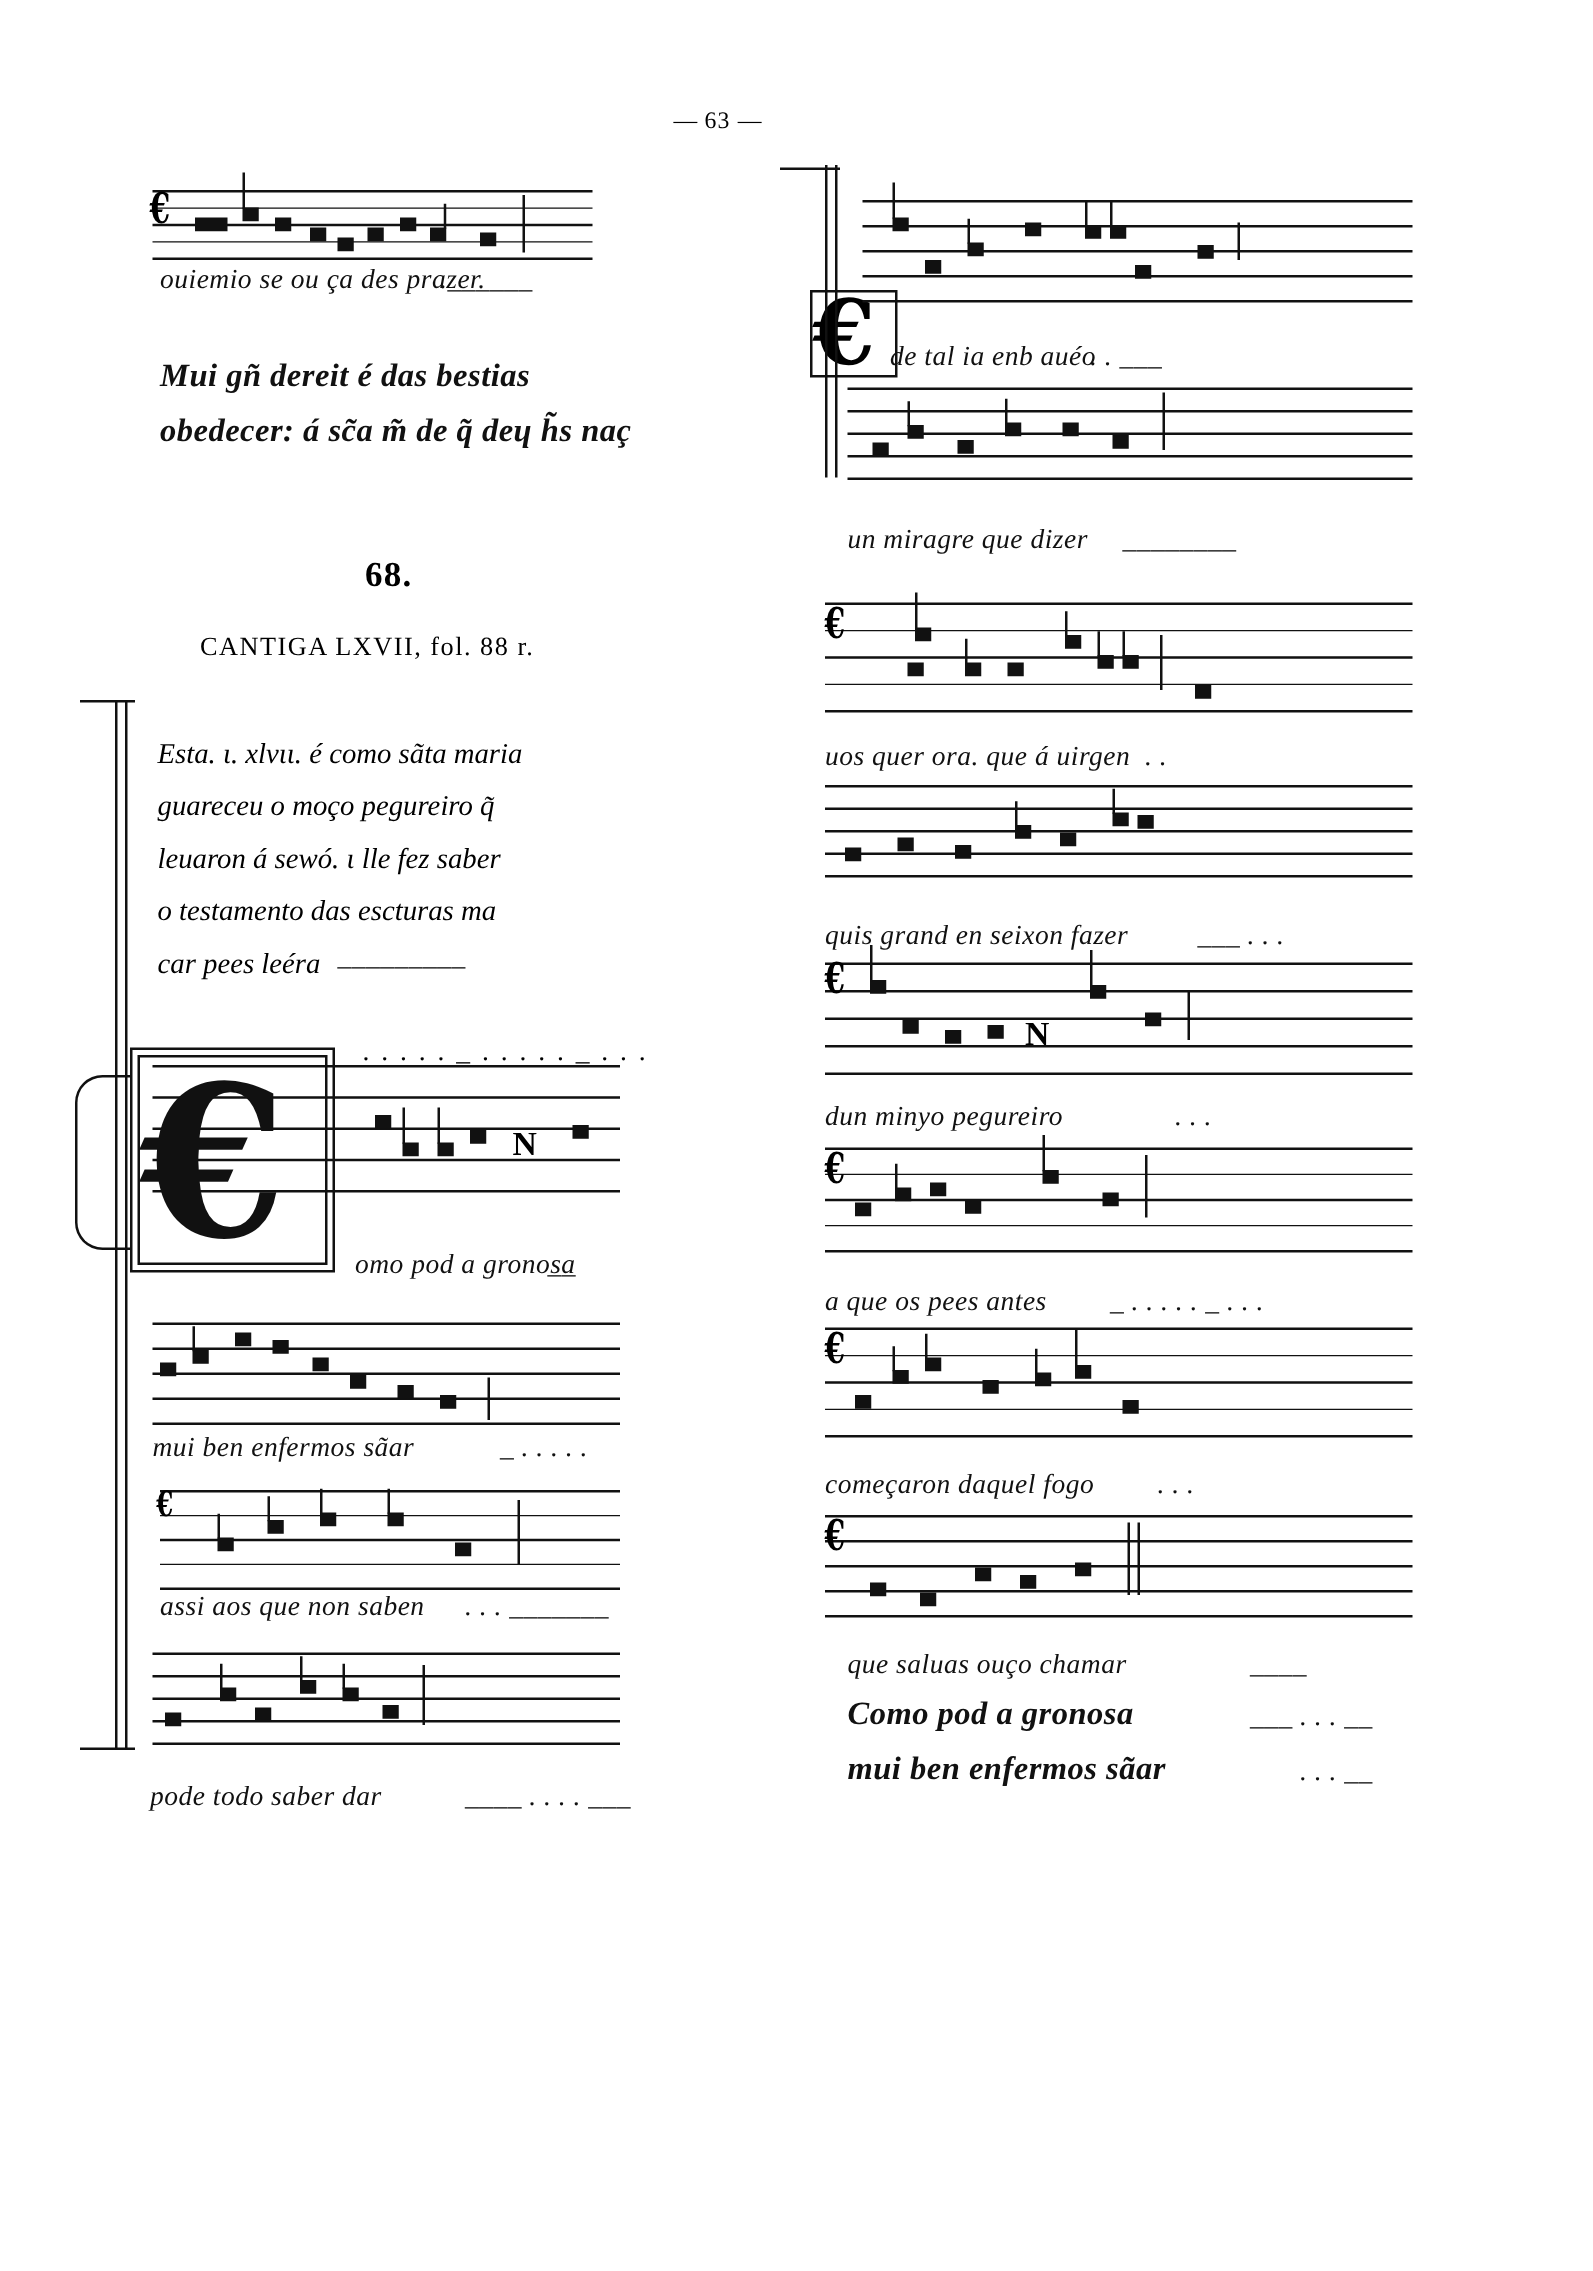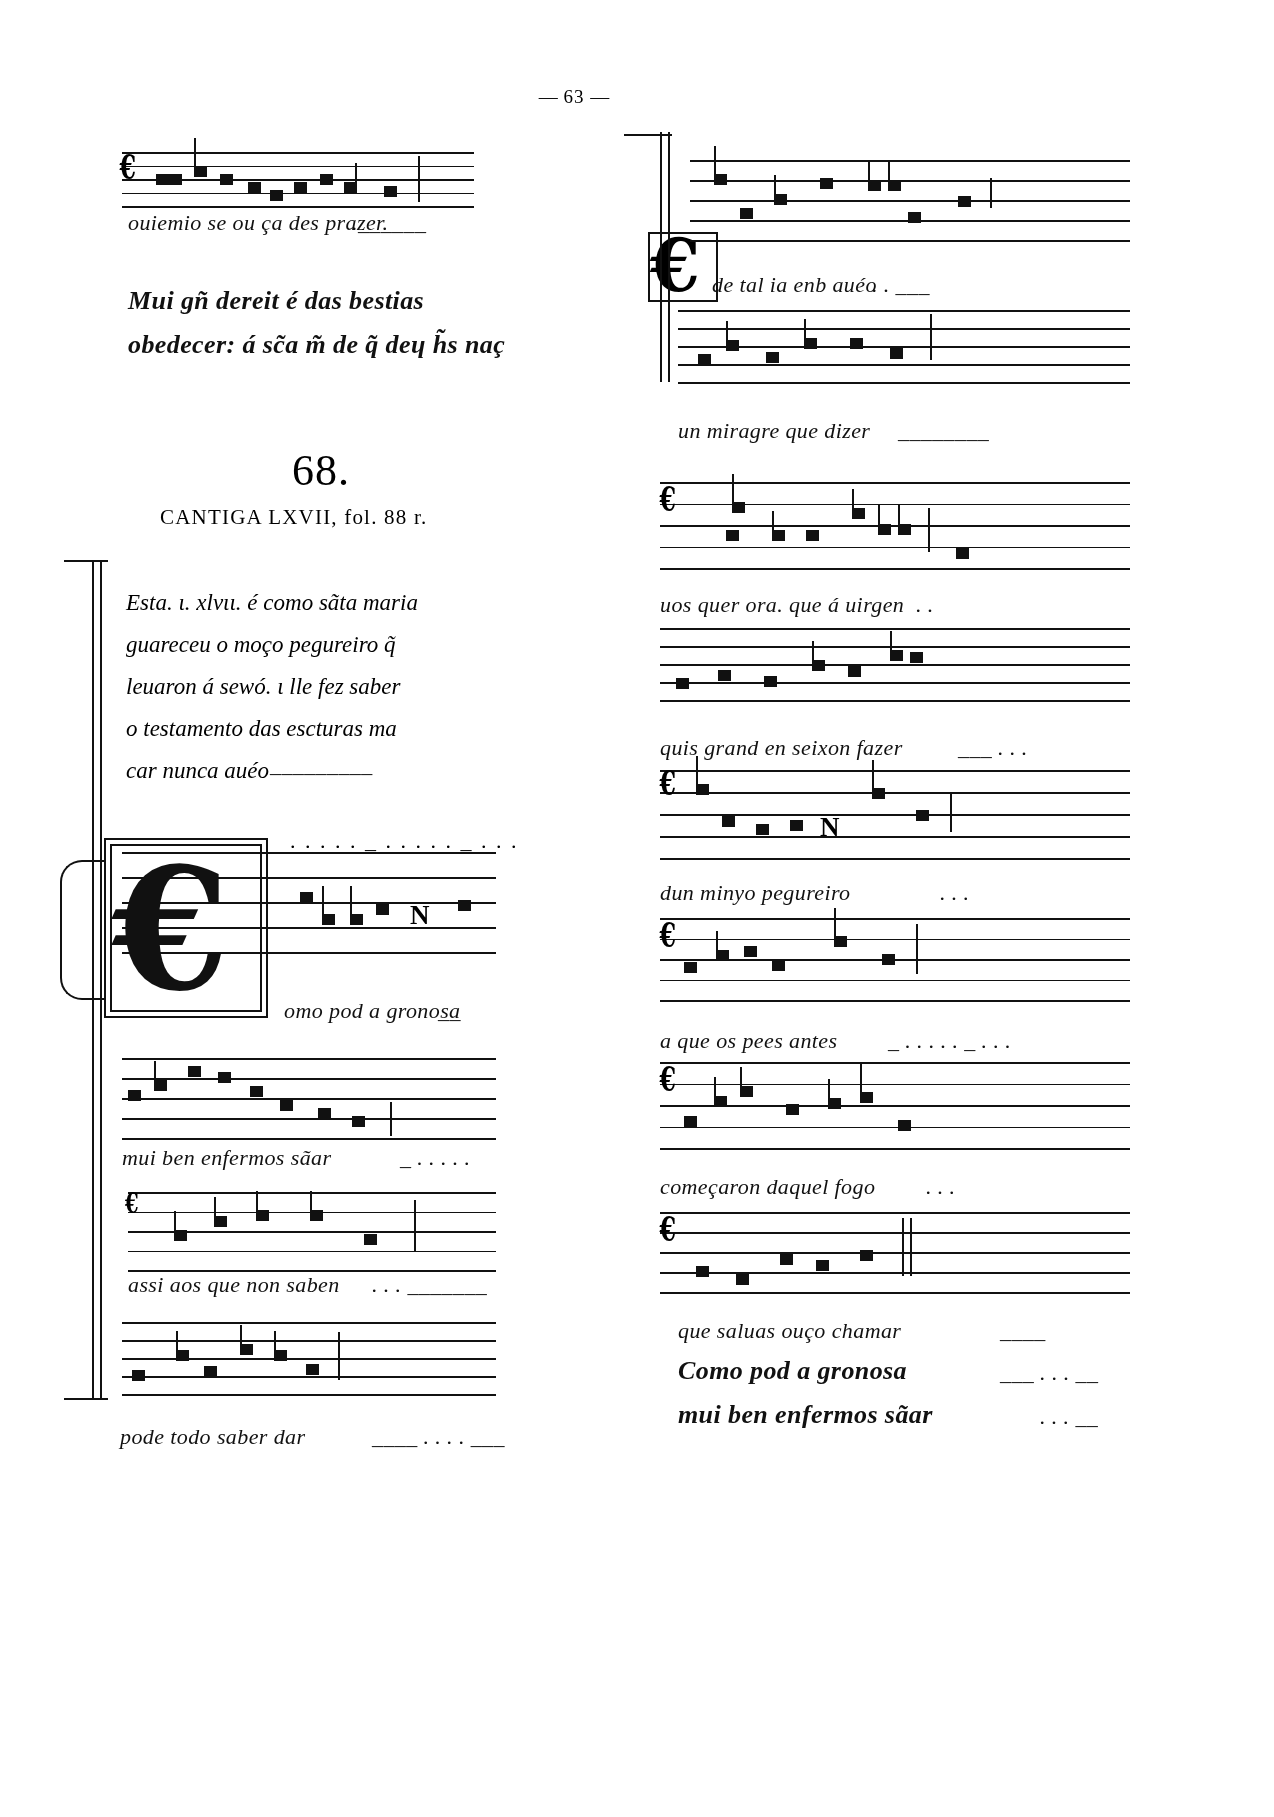--- a/index.html
+++ b/index.html
@@ -113,22 +113,22 @@
   .lyric.bold {
     font-weight: 700;
     font-size: 26px;
     font-style: italic;
   }
 
   
   .cantiga-num {
     position: absolute;
     font-family: "Liberation Serif", serif;
-    font-weight: 400;
-    font-size: 44px;
+    font-weight: 700;
+    font-size: 28px;
     letter-spacing: 1px;
   }
   .cantiga-sub {
     position: absolute;
     font-family: "Liberation Serif", serif;
     font-size: 21px;
     letter-spacing: 1.2px;
   }
 
   
@@ -206,21 +206,21 @@
 
 <div class="vine" style="left:92px; top:560px; height:840px;"></div>
 <div class="vine" style="left:100px; top:560px; height:840px;"></div>
 <div class="vine-h" style="left:64px; top:560px; width:44px;"></div>
 <div class="vine-h" style="left:64px; top:1398px; width:44px;"></div>
 
 <div class="rubric" style="left:112px; top:582px;">Esta. ɩ. xlvɩɩ. é como sãta maria</div>
 <div class="rubric" style="left:112px; top:624px;">guareceu o moço pegureiro q̃</div>
 <div class="rubric" style="left:112px; top:666px;">leuaron á sewó. ɩ lle fez saber</div>
 <div class="rubric" style="left:112px; top:708px;">o testamento das escturas ma</div>
-<div class="rubric" style="left:112px; top:750px;">car nunca auéo</div>
+<div class="rubric" style="left:112px; top:750px;">car pees leéra</div>
 <div class="lyric" style="left:270px; top:752px;">_________</div>
 <div class="dots" style="left:290px; top:828px;">. . . . . _ . . . . . _ . . .</div>
 
 <div class="staff" style="left:122px; top:852px; width:374px; height:100px;">
   <div class="line l0"></div>
   <div class="line l1"></div>
   <div class="line l2"></div>
   <div class="line l3"></div>
   <div class="line l4"></div>
   <div class="note" style="left:178px; top:40px;"></div>

